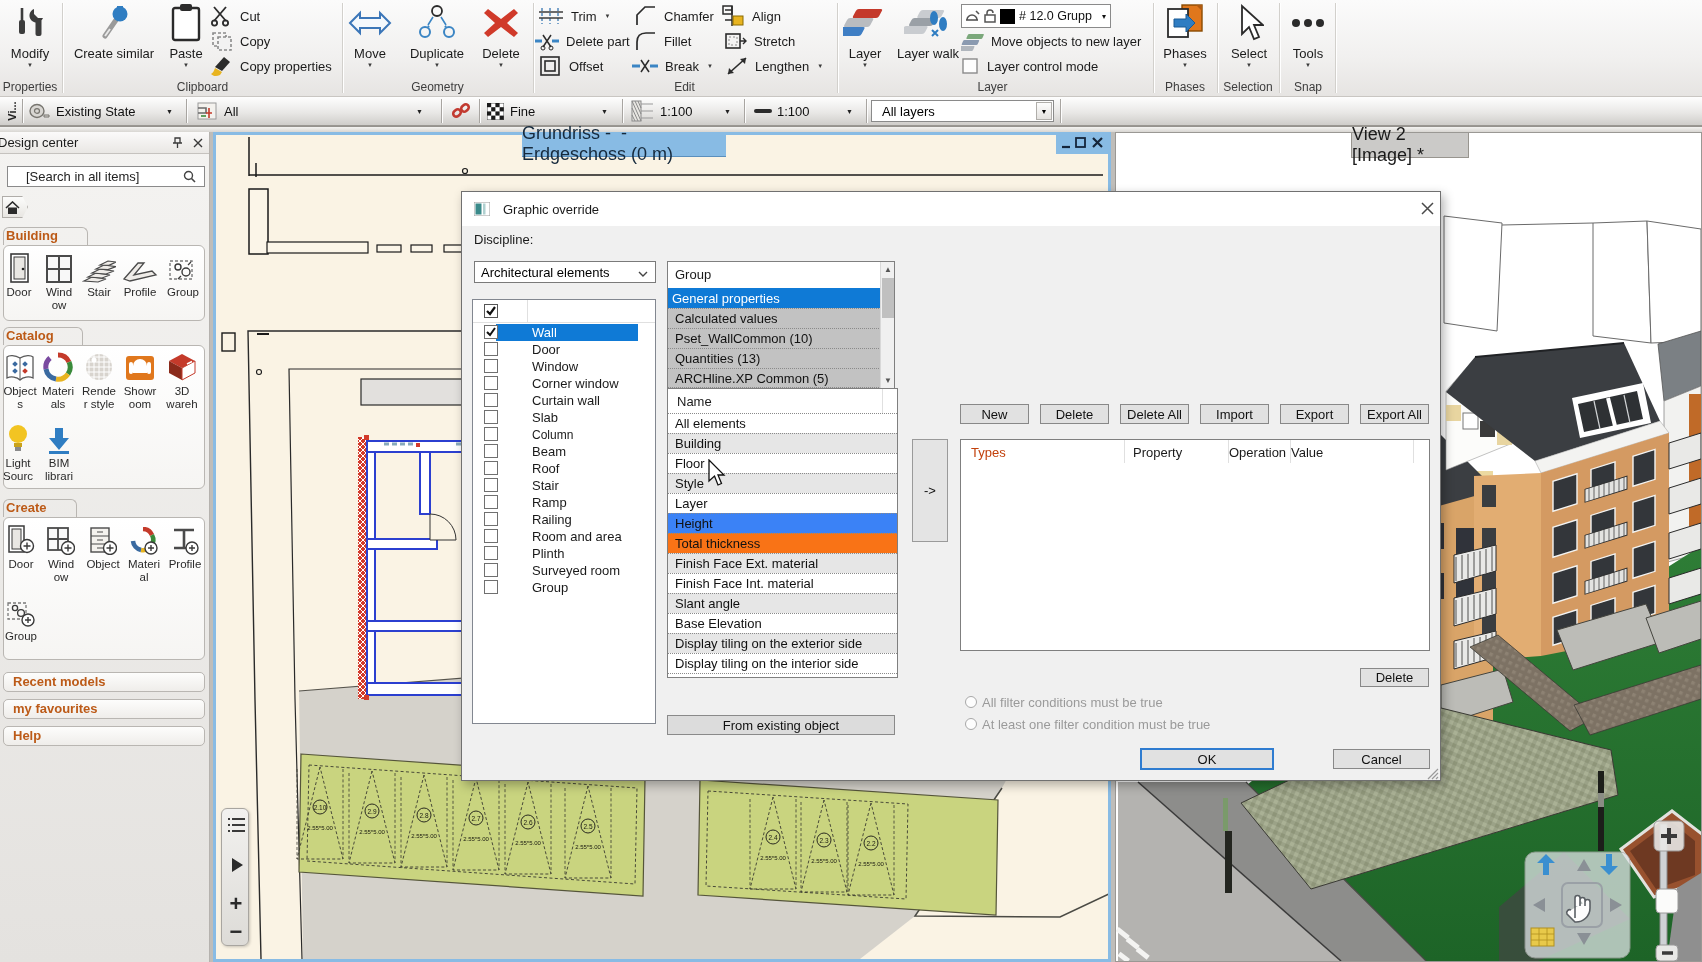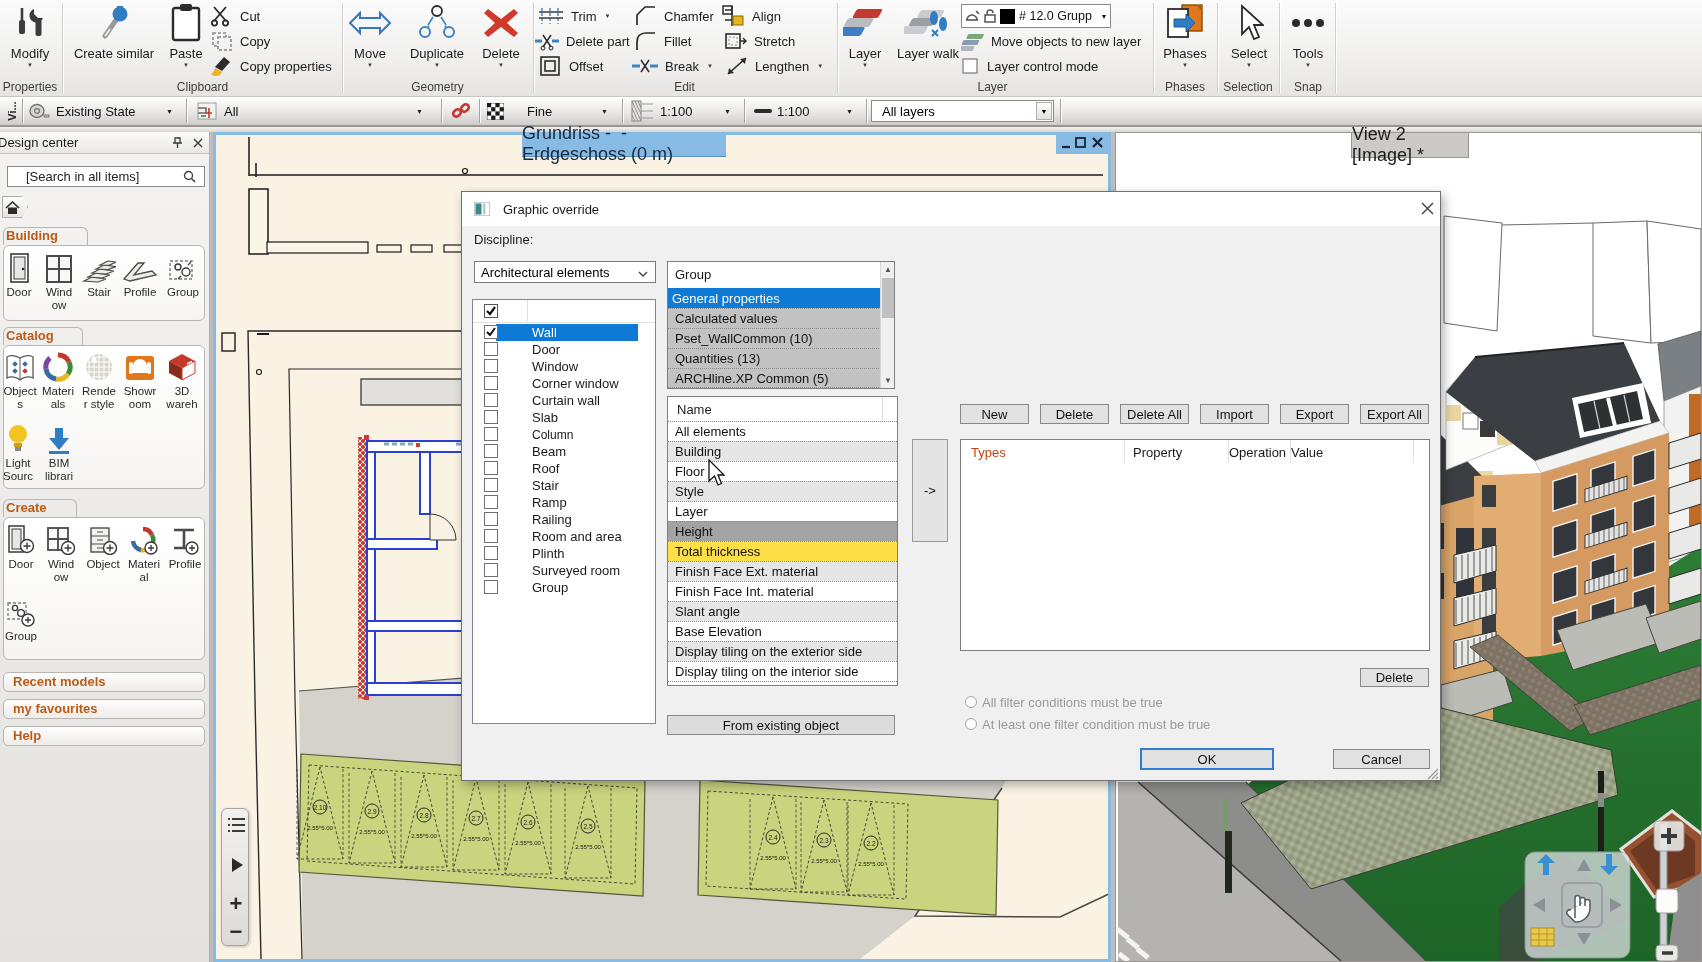--- a/index.html
+++ b/index.html
@@ -294,21 +294,21 @@
           <rect x="0" y="0" width="4.2" height="4.2"></rect>
           <rect x="8.4" y="0" width="4.2" height="4.2"></rect>
           <rect x="4.2" y="4.2" width="4.2" height="4.2"></rect>
           <rect x="12.6" y="4.2" width="4.2" height="4.2"></rect>
           <rect x="0" y="8.4" width="4.2" height="4.2"></rect>
           <rect x="8.4" y="8.4" width="4.2" height="4.2"></rect>
           <rect x="4.2" y="12.6" width="4.2" height="4.2"></rect>
           <rect x="12.6" y="12.6" width="4.2" height="4.2"></rect>
         </g>
       </svg>
-      <span style="margin-left:23px">Fine</span>
+      <span style="margin-left:6px">Fine</span>
     </div>
 <div style="position:absolute;left:601px;top:11px;font-size:7px;color:#222">▼</div>
 <div class="t2item" style="left:631px">
       <svg width="24" height="22" viewBox="0 0 24 22">
         <rect x="1" y="1" width="9" height="20" fill="#e8e6e2" stroke="#8a8a8a"></rect>
         <path d="M1 1 l9 20 M1 8 l6 13 M1 15 l3 6 M4 1 l6 13 M7 1 l3 7" stroke="#8a8a8a" stroke-width="1"></path>
         <path d="M10 4 h12 M10 11 h12 M10 18 h12" stroke="#9a9a9a" stroke-width="1.2"></path>
       </svg>
       <span style="margin-left:5px">1:100</span>
     </div>
@@ -901,31 +901,31 @@
 <div class="drow" style="top:46px;width:213px;height:20px;background:#c2c2c2">Calculated values</div>
 <div class="drow" style="top:66px;width:213px;height:20px;background:#c2c2c2">Pset_WallCommon (10)</div>
 <div class="drow" style="top:86px;width:213px;height:20px;background:#c2c2c2">Quantities (13)</div>
 <div class="drow" style="top:106px;width:213px;height:20px;background:#c2c2c2;border-bottom:1px dotted #8a8a8a">ARCHline.XP Common (5)</div>
 <div style="position:absolute;right:0;top:0;width:14px;height:126px;background:#f0f0f0;border-left:1px solid #d8d8d8">
 <div style="position:absolute;top:0;left:0;width:14px;height:15px;font-size:8px;color:#555;text-align:center;line-height:15px">▲</div>
 <div style="position:absolute;bottom:0;left:0;width:14px;height:15px;font-size:8px;color:#555;text-align:center;line-height:15px">▼</div>
 <div style="position:absolute;top:16px;left:1px;width:12px;height:40px;background:#c0c0c0"></div>
 </div>
 </div>
-<div class="lst" style="left:205px;top:204px;width:231px;height:290px;border-color:#7f7f7f">
+<div class="lst" style="left:205px;top:196px;width:231px;height:290px;border-color:#7f7f7f">
 <div style="position:absolute;left:9px;top:5px;font-size:13px;color:#1a1a1a">Name</div>
 <div style="position:absolute;left:214px;top:0;width:1px;height:24px;background:#e0e0e0"></div>
 <div id="namelist">
         <div class="drow" style="top:24px;height:20px;background:#fff;width:229px">All elements</div>
         <div class="drow" style="top:44px;height:20px;background:#e6e6e6;width:229px">Building</div>
         <div class="drow" style="top:64px;height:20px;background:#fff;width:229px">Floor</div>
         <div class="drow" style="top:84px;height:20px;background:#e6e6e6;width:229px">Style</div>
         <div class="drow" style="top:104px;height:20px;background:#fff;width:229px">Layer</div>
-        <div class="drow" style="top:124px;height:20px;background:#a3a3a3;width:229px">Height</div>
-        <div class="drow" style="top:144px;height:20px;background:#fde047;width:229px">Total thickness</div>
+        <div class="drow" style="top:124px;height:20px;background:#3b82f6;width:229px">Height</div>
+        <div class="drow" style="top:144px;height:20px;background:#f97316;width:229px">Total thickness</div>
         <div class="drow" style="top:164px;height:20px;background:#e6e6e6;width:229px">Finish Face Ext. material</div>
         <div class="drow" style="top:184px;height:20px;background:#fff;width:229px">Finish Face Int. material</div>
         <div class="drow" style="top:204px;height:20px;background:#e6e6e6;width:229px">Slant angle</div>
         <div class="drow" style="top:224px;height:20px;background:#fff;width:229px">Base Elevation</div>
         <div class="drow" style="top:244px;height:20px;background:#e6e6e6;width:229px">Display tiling on the exterior side</div>
         <div class="drow" style="top:264px;height:20px;background:#fff;width:229px">Display tiling on the interior side</div>
         <div style="position:absolute;top:284px;left:0;width:229px;border-top:1px dotted #8a8a8a"></div>
       </div>
 </div>
 <div class="btn" style="left:205px;top:523px;width:228px;height:20px;background:#dcdcdc;border-color:#8a8a8a">From existing object</div>

